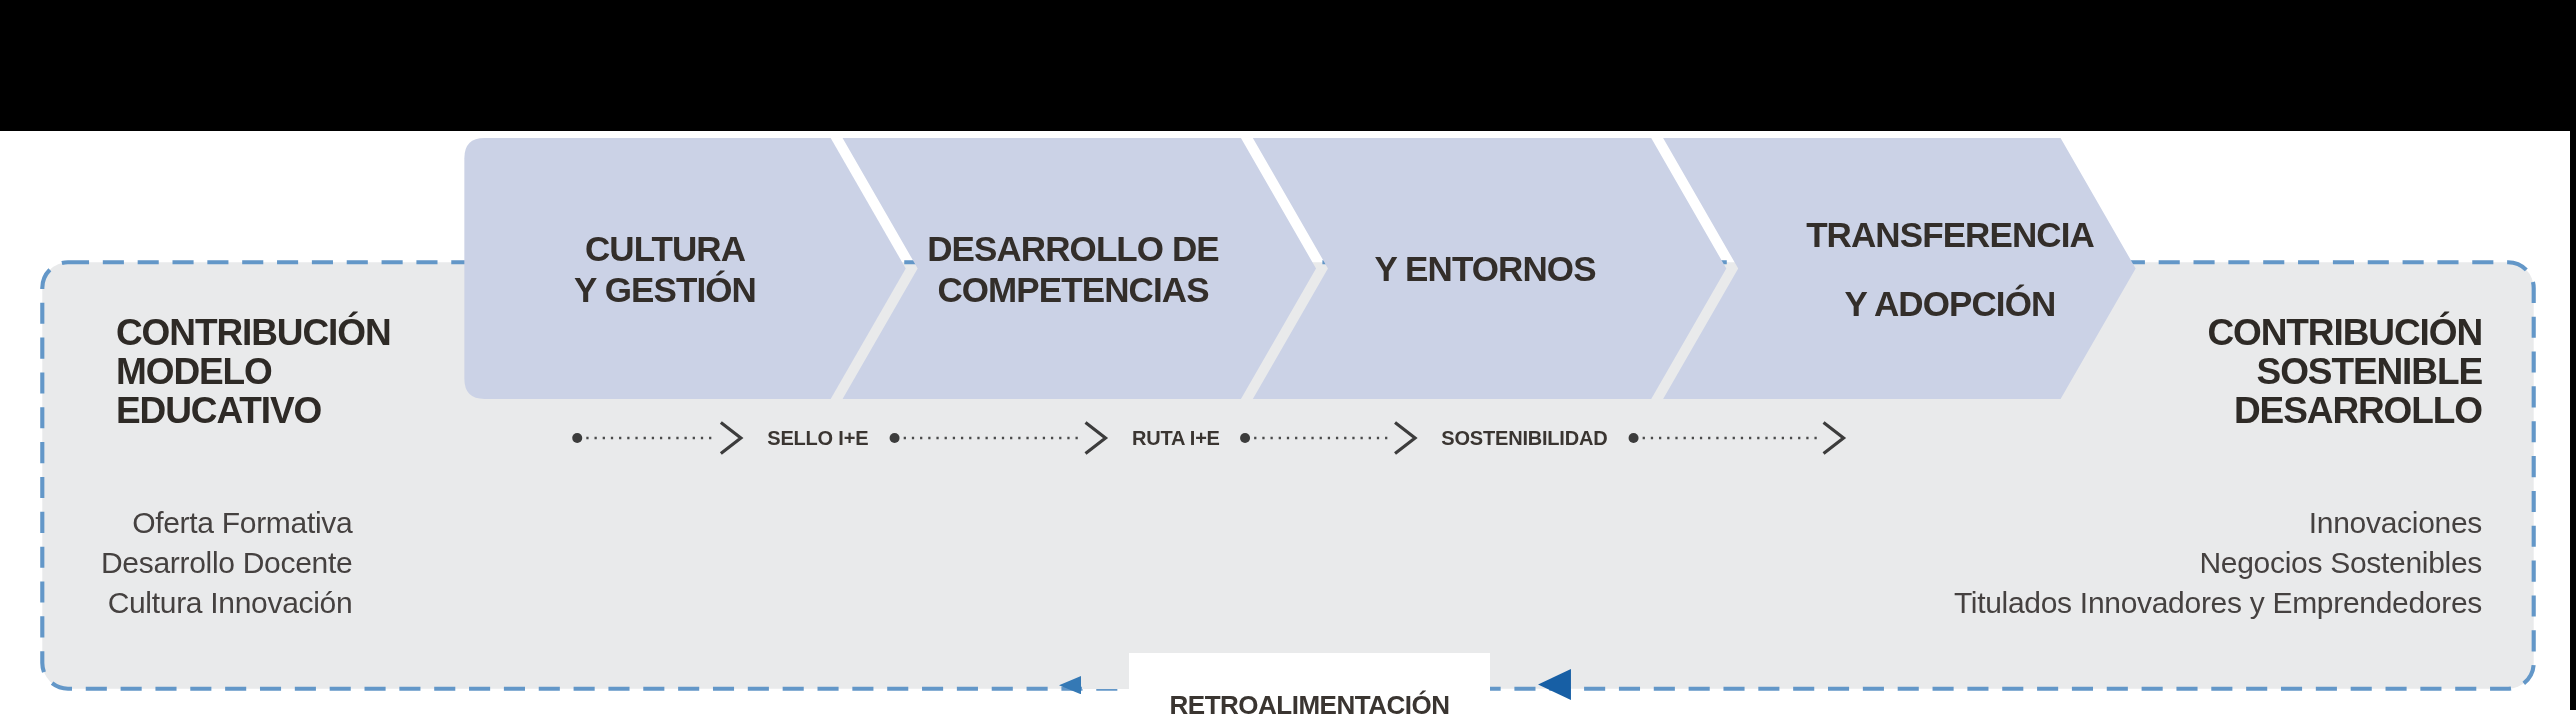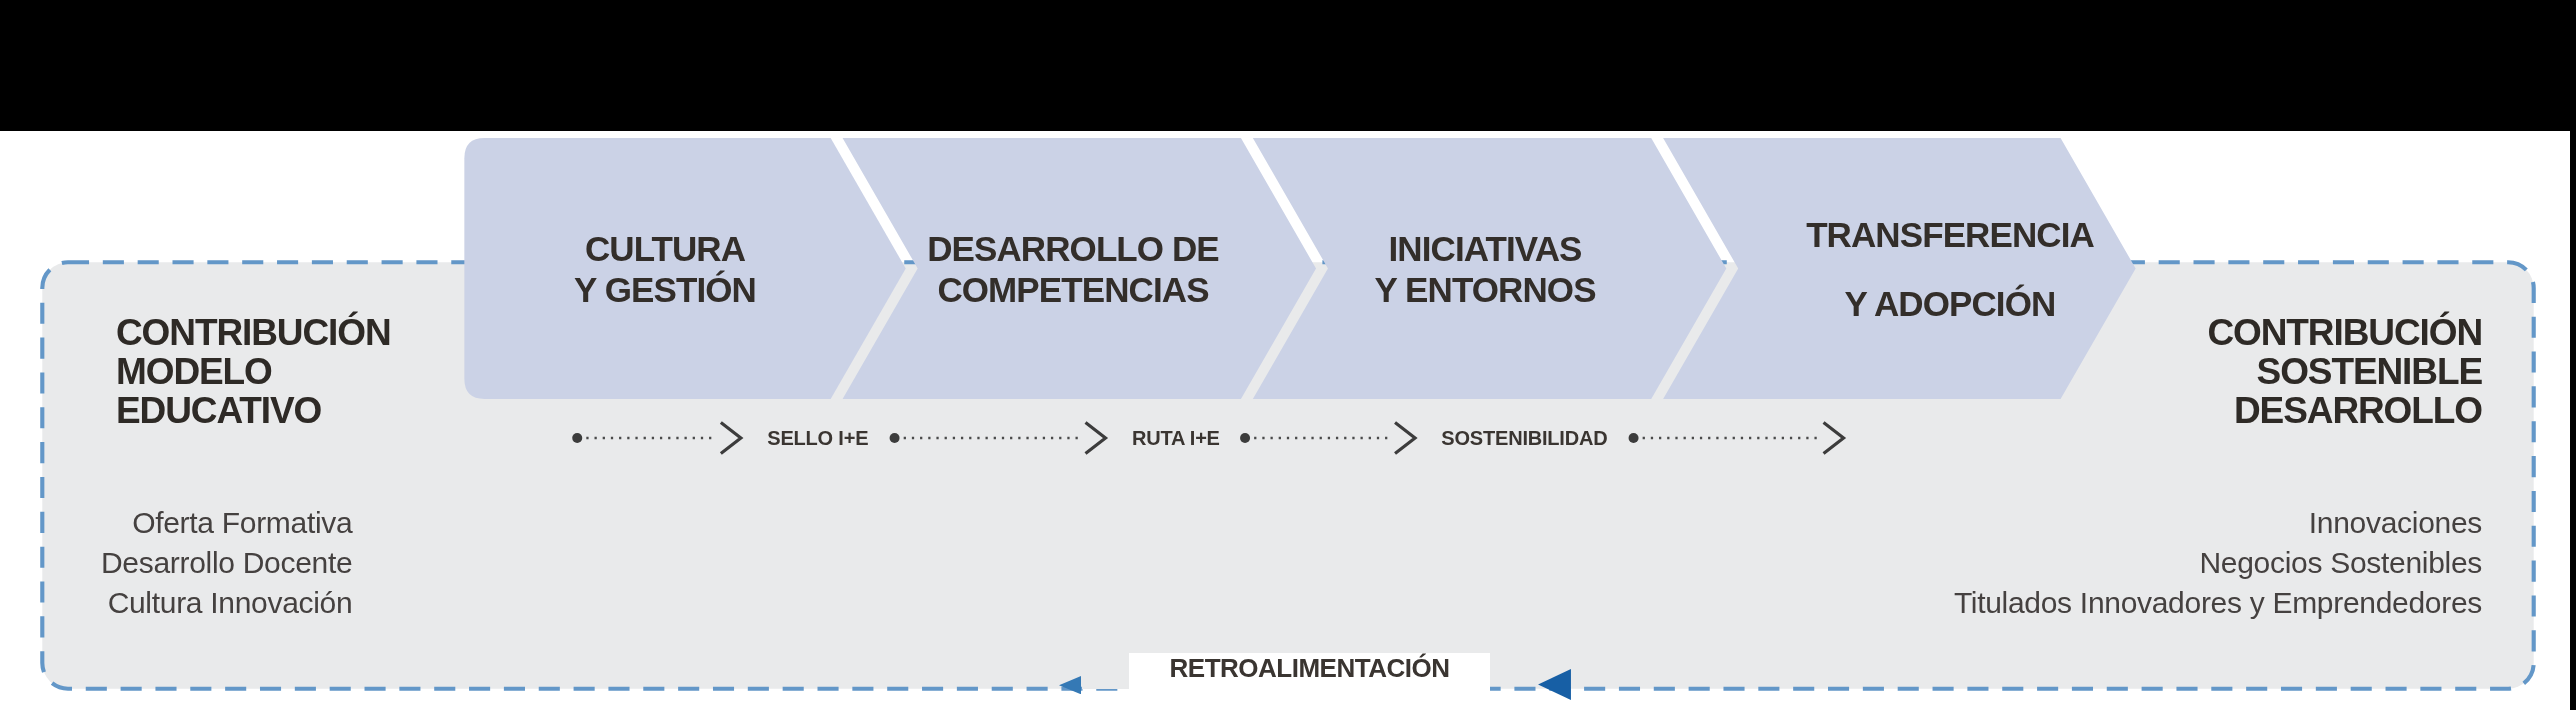--- a/index.html
+++ b/index.html
@@ -103,21 +103,21 @@
     left: 1082px; top: 675px;
     width: 48px; height: 13.8px;
     background: #e9eaeb;
   }
   .feedback-box {
     position: absolute;
     left: 1129px; top: 653px;
     width: 361px; height: 68px;
     background: #ffffff;
     display: flex;
-    align-items: flex-start;
+    align-items: flex-end;
     justify-content: center;
     font-size: 26px;
     font-weight: bold;
     letter-spacing: -0.5px;
     color: #3a3531;
   }
   .feedback-arrow-big {
     position: absolute;
     left: 1538px; top: 669px;
     width: 33px; height: 31px;
@@ -149,21 +149,20 @@
 
   <div class="chev-label c1">
     <span>CULTURA</span>
     <span>Y GESTIÓN</span>
   </div>
   <div class="chev-label c2">
     <span>DESARROLLO DE</span>
     <span>COMPETENCIAS</span>
   </div>
   <div class="chev-label c3">
-    <span>INICIATIVAS</span>
     <span>Y ENTORNOS</span>
   </div>
   <div class="chev-label c4">
     <span>TRANSFERENCIA</span>
     <span>Y ADOPCIÓN</span>
   </div>
 
   <div class="connector-row">
     <svg class="dotted-arrow" width="179" height="40" viewBox="0 0 195 44">
       <circle cx="7" cy="22" r="5.5" fill="#3c3c3c"></circle>

